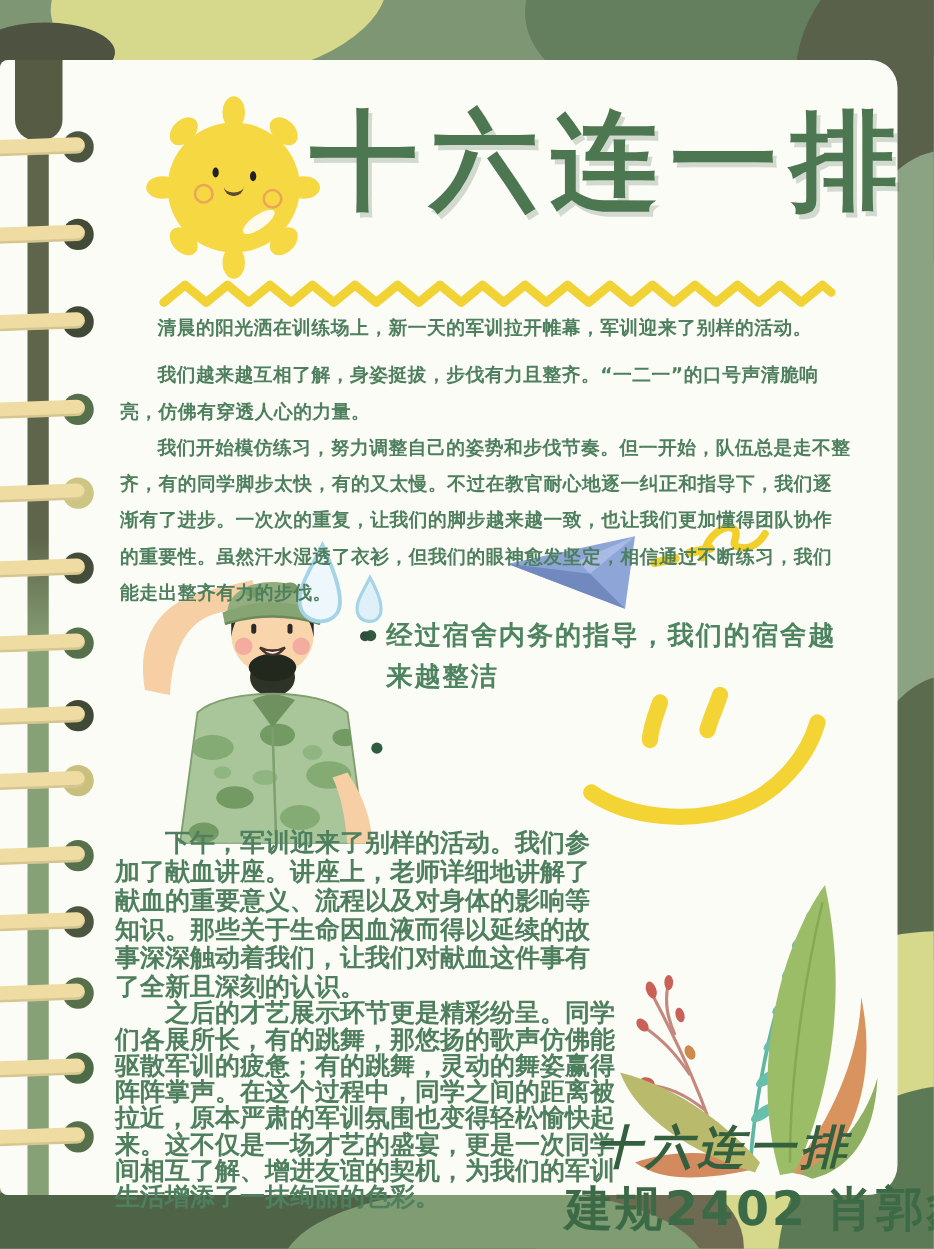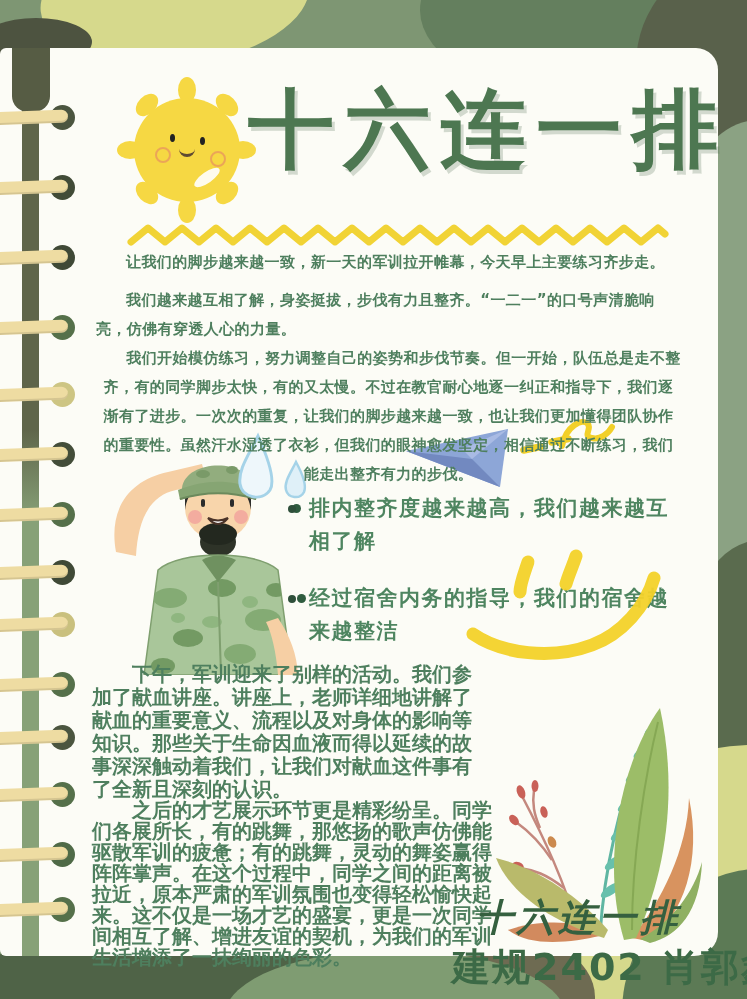--- a/index.html
+++ b/index.html
@@ -49,21 +49,21 @@
   .title{
     left:248px;top:86px;z-index:4;font-size:86px;font-weight:800;color:#4d7751;
     letter-spacing:10px;line-height:1;text-shadow:3px 4px 0 rgba(62,94,66,.22);
   }
   
   .body-text{color:#4e7f5e;font-weight:600;z-index:5;}
   .p-upper{font-size:15px;letter-spacing:.4px;line-height:29px;text-indent:2em;}
   .p-lower{font-size:20px;letter-spacing:0;line-height:22px;text-indent:2em;}
   .p1{left:96px;top:248px;width:585px;}
   .p2{left:96px;top:286px;width:585px;}
-  .p3{left:96px;top:344px;width:585px;text-align:center;}
+  .p3{left:96px;top:344px;width:585px;}
   .p4{left:92px;top:663px;width:398px;line-height:23px;}
   .p5{left:92px;top:800px;width:400px;line-height:21px;}
   .bullets{left:288px;top:492px;width:400px;z-index:5;}
   .bullet{display:flex;gap:13px;margin-bottom:24px;}
   .bullet .dot{width:8px;height:8px;border-radius:50%;background:#2e4f3a;margin-top:13px;flex:0 0 auto;}
   .bullet .btxt{font-size:21px;line-height:33px;font-weight:700;color:#4e8560;letter-spacing:1.5px;width:375px;}
   
   .sig1{left:476px;top:893px;z-index:6;font-size:37px;font-weight:700;color:#35603f;letter-spacing:4px;font-style:italic;}
   .sig2{left:452px;top:942px;z-index:6;font-size:38px;font-weight:700;color:#3c6a46;letter-spacing:2px;white-space:nowrap;}
   
@@ -167,31 +167,27 @@
   <div class="cheek" style="left:88px;top:67px;"></div>
   <div class="mouth"></div>
 </div>
 
 <div class="abs title">十六连一排</div>
 
 <svg class="abs" style="left:126px;top:222px;z-index:4" width="544" height="28">
   <polyline points="5,20 22,6 39,20 56,6 73,20 90,6 107,20 124,6 141,20 158,6 175,20 192,6 209,20 226,6 243,20 260,6 277,20 294,6 311,20 328,6 345,20 362,6 379,20 396,6 413,20 430,6 447,20 464,6 481,20 498,6 515,20 532,6 539,12" fill="none" stroke="#f1d335" stroke-width="7" stroke-linejoin="round" stroke-linecap="round"></polyline>
 </svg>
 
-<div class="abs body-text p-upper p1">让我们的脚步越来越一致，新一天的军训拉开帷幕，今天早上主要练习齐步走。</div>
+<div class="abs body-text p-upper p1">清晨的阳光洒在训练场上，新一天的军训拉开帷幕，军训迎来了别样的活动。</div>
 <div class="abs body-text p-upper p2">我们越来越互相了解，身姿挺拔，步伐有力且整齐。“一二一”的口号声清脆响亮，仿佛有穿透人心的力量。</div>
 <div class="abs body-text p-upper p3">我们开始模仿练习，努力调整自己的姿势和步伐节奏。但一开始，队伍总是走不整齐，有的同学脚步太快，有的又太慢。不过在教官耐心地逐一纠正和指导下，我们逐渐有了进步。一次次的重复，让我们的脚步越来越一致，也让我们更加懂得团队协作的重要性。虽然汗水湿透了衣衫，但我们的眼神愈发坚定，相信通过不断练习，我们能走出整齐有力的步伐。</div>
 <div class="abs body-text p-lower p4">下午，军训迎来了别样的活动。我们参加了献血讲座。讲座上，老师详细地讲解了献血的重要意义、流程以及对身体的影响等知识。那些关于生命因血液而得以延续的故事深深触动着我们，让我们对献血这件事有了全新且深刻的认识。</div>
 <div class="abs body-text p-lower p5">之后的才艺展示环节更是精彩纷呈。同学们各展所长，有的跳舞，那悠扬的歌声仿佛能驱散军训的疲惫；有的跳舞，灵动的舞姿赢得阵阵掌声。在这个过程中，同学之间的距离被拉近，原本严肃的军训氛围也变得轻松愉快起来。这不仅是一场才艺的盛宴，更是一次同学间相互了解、增进友谊的契机，为我们的军训生活增添了一抹绚丽的色彩。</div>
 
 <div class="abs bullets">
-  <div class="bullet">
-    <div class="dot"></div>
-    <div class="btxt">排内整齐度越来越高，我们越来越互相了解</div>
-  </div>
   <div class="bullet">
     <div class="dot"></div>
     <div class="btxt">经过宿舍内务的指导，我们的宿舍越来越整洁</div>
   </div>
 </div>
 
 <svg class="abs" style="left:100px;top:430px;z-index:2" width="235" height="245" viewBox="0 0 235 245">
   <defs>
     <clipPath id="torsoClip">
       <path d="M58 140 C 80 120 156 120 178 140 L 192 245 L 44 245 Z"></path>

